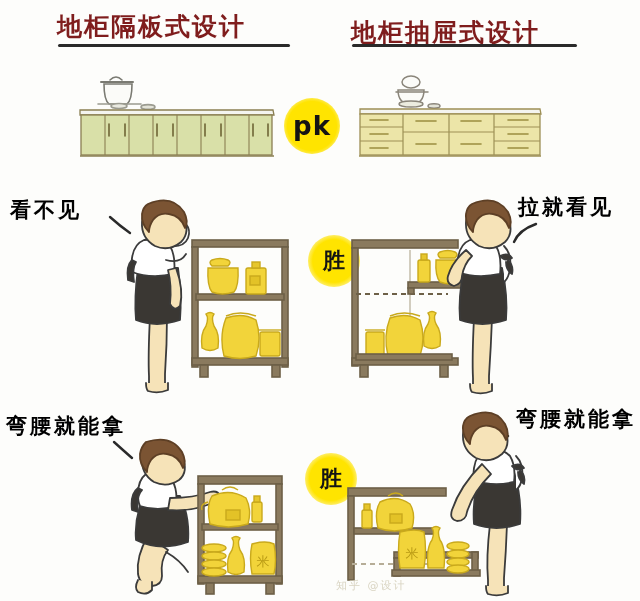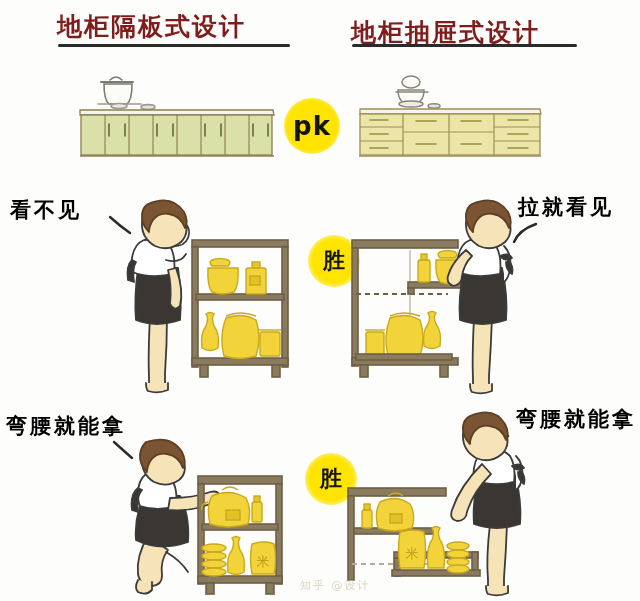--- a/index.html
+++ b/index.html
@@ -38,21 +38,21 @@
   .badge.win{
     background:radial-gradient(circle at 50% 50%,#ffe400 0%,#ffe400 58%,rgba(255,233,70,.5) 78%,rgba(255,240,150,0) 100%);
     font-size:22px;font-family:"DejaVu Sans","Liberation Sans",sans-serif;
   }
 
   
   .scene{position:absolute;}
   svg{display:block;overflow:visible;}
 
   .wm{
-    position:absolute;left:300px;top:578px;width:200px;
+    position:absolute;left:336px;top:578px;width:200px;
     font-size:11px;color:#d9d4c2;letter-spacing:2px;white-space:nowrap;
     font-family:"DejaVu Sans","Liberation Sans",sans-serif;
   }
 </style>
 </head>
 <body>
 
 <div class="stage">
 
   <div class="title" style="left:57px;top:10px;">地柜隔板式设计</div>

